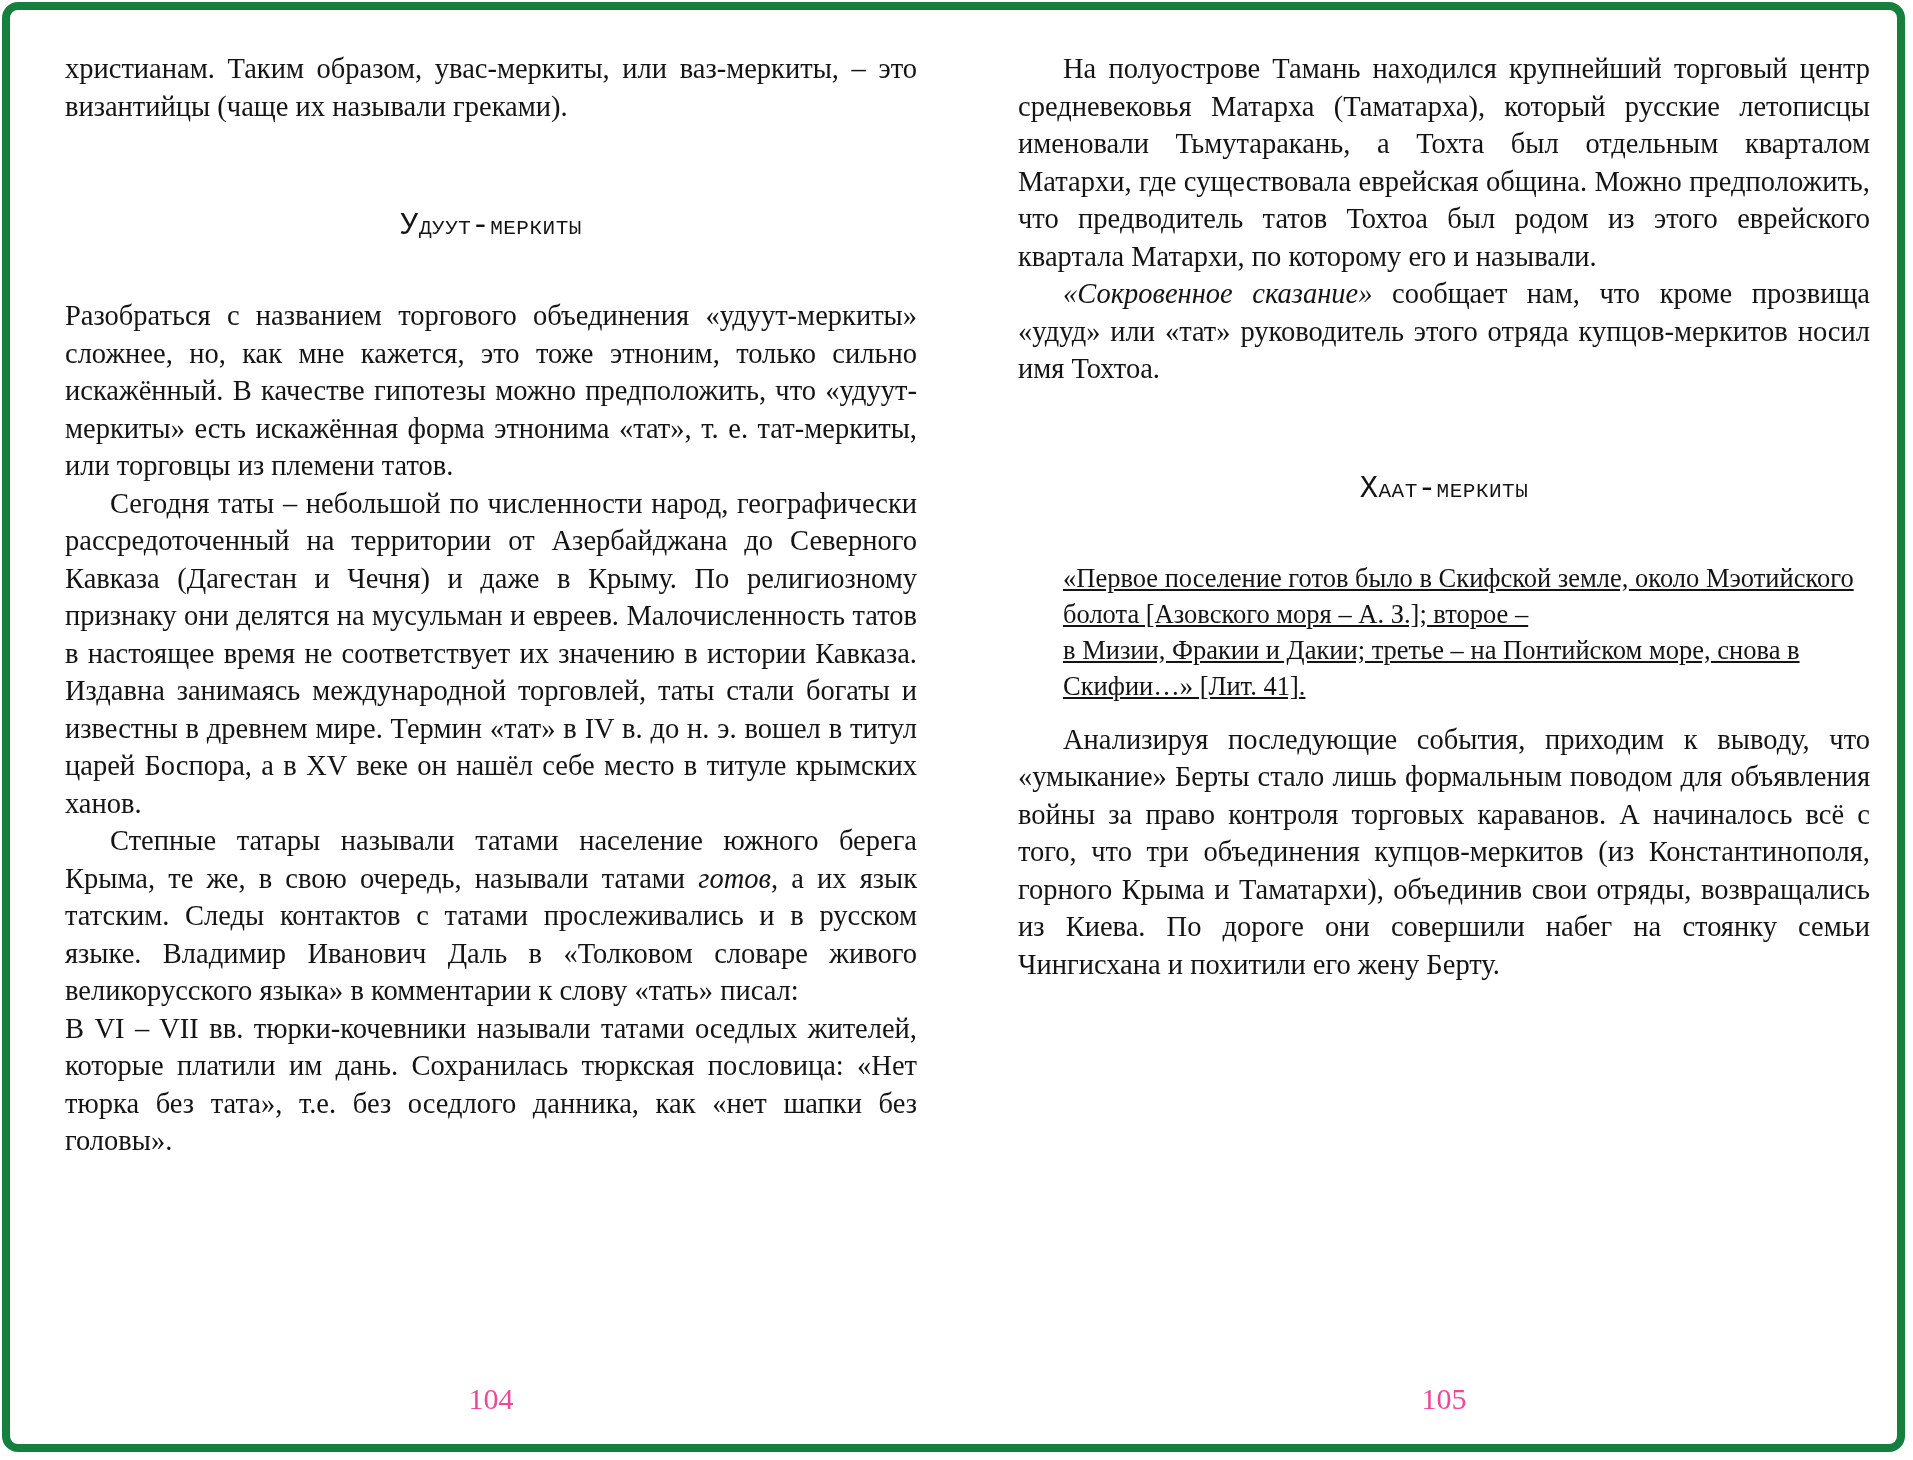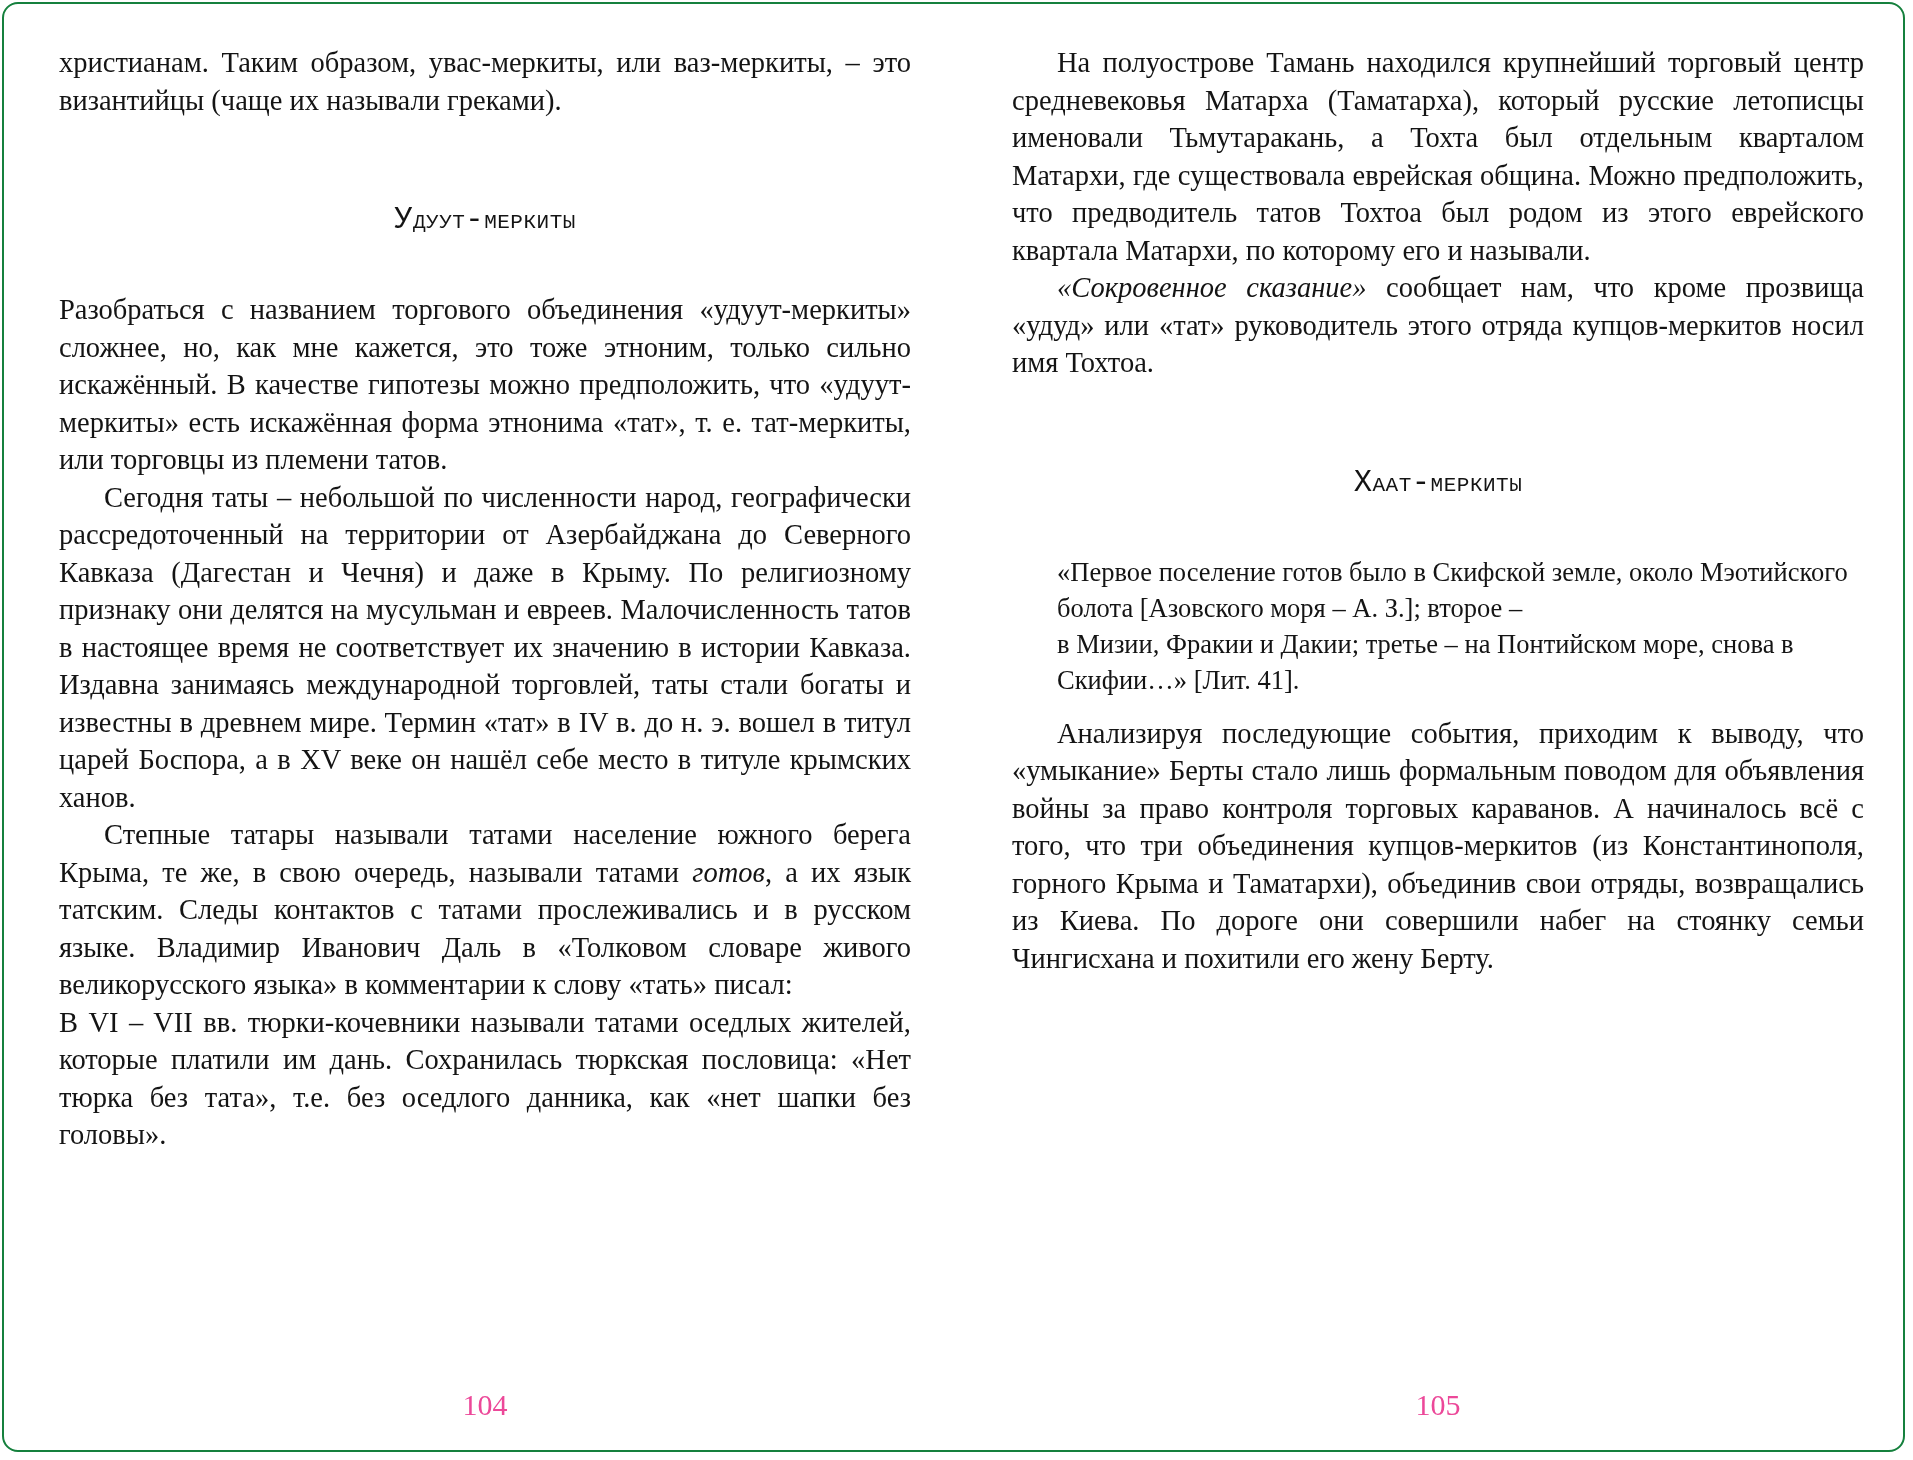--- a/index.html
+++ b/index.html
@@ -7,21 +7,21 @@
     padding: 0;
     width: 1913px;
     height: 1460px;
     background: #ffffff;
     font-family: "Liberation Serif", "DejaVu Serif", serif;
   }
   .frame {
     position: absolute;
     left: 2px; top: 2px;
     width: 1903px; height: 1450px;
-    border: 2px solid #15803d;
+    border: 8px solid #15803d;
     border-radius: 16px;
     box-sizing: border-box;
     background: #ffffff;
   }
   .page {
     position: absolute;
     top: 40px;
     bottom: 16px;
     width: 852px;
     color: #141414;
@@ -47,21 +47,21 @@
     line-height: 34px;
     letter-spacing: 0.5px;
     font-family: Liberation Mono, monospace;
   }
   .quote {
     margin: 17px 0 17px 45px;
     font-size: 26.5px;
     line-height: 36px;
     text-align: left;
   }
-  .quote-line { margin: 0; }
+  .quote-line { margin: 0; text-decoration: underline; }
   .page-number {
     position: absolute;
     bottom: 12px;
     left: 0;
     width: 100%;
     text-align: center;
     font-size: 30px;
     color: #ec4899;
   }
   i { font-style: italic; }

